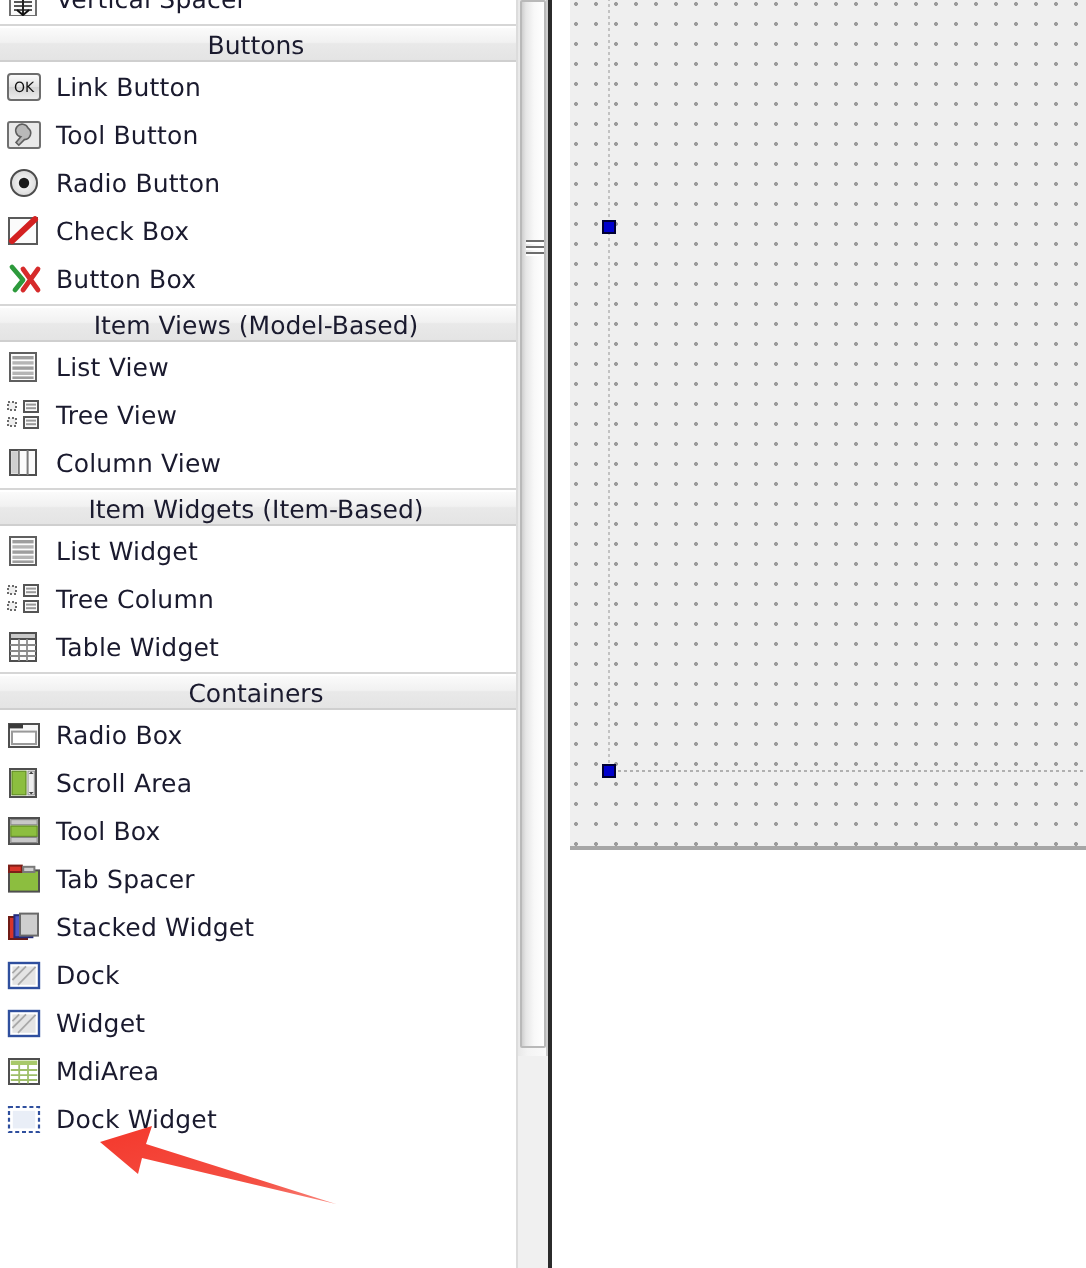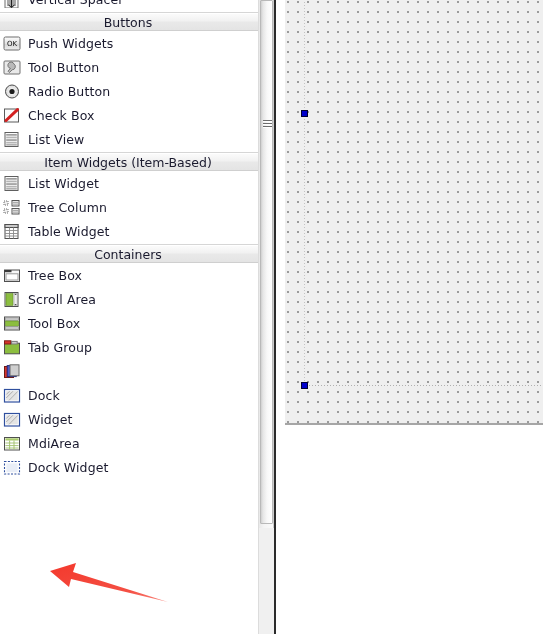--- a/index.html
+++ b/index.html
@@ -234,21 +234,21 @@
                 <linearGradient id="g_pb" x1="0" y1="0" x2="0" y2="1">
           <stop offset="0%" stop-color="#fdfdfd"></stop>
                   <stop offset="50%" stop-color="#e2e2e2"></stop>
           <stop offset="51%" stop-color="#d3d3d3"></stop>
                   <stop offset="100%" stop-color="#eeeeee"></stop>
         </linearGradient>
               </defs>
         <text x="9" y="11" font-size="7" text-anchor="middle" fill="#111" font-family="DejaVu Sans, sans-serif">OK</text>
             </svg>
           </span>
-          <span class="label">Push Widgets</span>
+          <span class="label">Link Button</span>
         </div>
         <div class="wb-row">
           <span class="ico">
             <svg width="18" height="17" viewBox="0 0 18 17">
               <rect x="1" y="2" width="16" height="13" rx="1" fill="#e9e9e9" stroke="#707070"></rect>
         <path d="M11 5 a3.2 3.2 0 1 0 -3.6 4.4 L5 12.2 l1.4 1.4 L9.2 10.8 A3.2 3.2 0 0 0 11 5 z" fill="#b9b9b9" stroke="#5e5e5e" stroke-width="0.8"></path>
             </svg>
           </span>
           <span class="label">Tool Button</span>
         </div>
@@ -272,57 +272,92 @@
             <svg width="18" height="17" viewBox="0 0 18 17">
               <rect x="1.5" y="2" width="14" height="13" fill="#fbfbfb" stroke="#5a5a5a"></rect>
         <path d="M3 13.5 L14.5 2.6" stroke="#d32020" stroke-width="3" stroke-linecap="round"></path>
             </svg>
           </span>
           <span class="label">Check Box</span>
         </div>
         <div class="wb-row">
           <span class="ico">
             <svg width="18" height="17" viewBox="0 0 18 17">
+              <path d="M3 2.5 L8.5 9 L4.5 14" fill="none" stroke="#2d9a3c" stroke-width="2.4" stroke-linecap="round" stroke-linejoin="round"></path>
+        <path d="M8.5 3.5 L16 14 M16 3.5 L8.5 14" stroke="#d62b2b" stroke-width="2.4" stroke-linecap="round"></path>
+            </svg>
+          </span>
+          <span class="label">Button Box</span>
+        </div>
+        <div class="section-header">Item Views (Model-Based)</div>
+        <div class="wb-row">
+          <span class="ico">
+            <svg width="18" height="17" viewBox="0 0 18 17">
               <rect x="2" y="1.5" width="13" height="14" fill="#fcfcfc" stroke="#5f5f5f"></rect>
         <rect x="3.2" y="3" width="10.6" height="1.7" fill="#9e9e9e"></rect>
         <rect x="3.2" y="5.6" width="10.6" height="1.7" fill="#b5b5b5"></rect>
         <rect x="3.2" y="8.2" width="10.6" height="1.7" fill="#9e9e9e"></rect>
         <rect x="3.2" y="10.8" width="10.6" height="1.7" fill="#b5b5b5"></rect>
         <rect x="3.2" y="13.2" width="10.6" height="1.3" fill="#9e9e9e"></rect>
             </svg>
           </span>
           <span class="label">List View</span>
-        </div>
-        <div class="section-header">Item Widgets (Item-Based)</div>
-        <div class="wb-row">
-          <span class="ico">
-            <svg width="18" height="17" viewBox="0 0 18 17">
-              <rect x="2" y="1.5" width="13" height="14" fill="#fcfcfc" stroke="#5f5f5f"></rect>
-        <rect x="3.2" y="3" width="10.6" height="1.7" fill="#9e9e9e"></rect>
-        <rect x="3.2" y="5.6" width="10.6" height="1.7" fill="#b5b5b5"></rect>
-        <rect x="3.2" y="8.2" width="10.6" height="1.7" fill="#9e9e9e"></rect>
-        <rect x="3.2" y="10.8" width="10.6" height="1.7" fill="#b5b5b5"></rect>
-        <rect x="3.2" y="13.2" width="10.6" height="1.3" fill="#9e9e9e"></rect>
-            </svg>
-          </span>
-          <span class="label">List Widget</span>
         </div>
         <div class="wb-row">
           <span class="ico">
             <svg width="18" height="17" viewBox="0 0 18 17">
               <rect x="1" y="2" width="4" height="4" fill="#eee" stroke="#6a6a6a" stroke-dasharray="1 1"></rect>
         <rect x="9" y="1.5" width="7" height="5.5" fill="#fafafa" stroke="#555"></rect>
         <rect x="10" y="2.8" width="5" height="1" fill="#999"></rect>
         <rect x="10" y="4.6" width="5" height="1" fill="#999"></rect>
         <rect x="1" y="10" width="4" height="4" fill="#eee" stroke="#6a6a6a" stroke-dasharray="1 1"></rect>
         <rect x="9" y="9.5" width="7" height="5.5" fill="#fafafa" stroke="#555"></rect>
         <rect x="10" y="10.8" width="5" height="1" fill="#999"></rect>
         <rect x="10" y="12.6" width="5" height="1" fill="#999"></rect>
             </svg>
           </span>
+          <span class="label">Tree View</span>
+        </div>
+        <div class="wb-row">
+          <span class="ico">
+            <svg width="18" height="17" viewBox="0 0 18 17">
+              <rect x="2" y="2" width="13" height="12.5" fill="#fbfbfb" stroke="#4f4f4f"></rect>
+        <path d="M6.4 2v12.5M10.8 2v12.5" stroke="#7b7b7b"></path>
+        <rect x="2.6" y="2.6" width="3.2" height="11.2" fill="#cfcfcf"></rect>
+            </svg>
+          </span>
+          <span class="label">Column View</span>
+        </div>
+        <div class="section-header">Item Widgets (Item-Based)</div>
+        <div class="wb-row">
+          <span class="ico">
+            <svg width="18" height="17" viewBox="0 0 18 17">
+              <rect x="2" y="1.5" width="13" height="14" fill="#fcfcfc" stroke="#5f5f5f"></rect>
+        <rect x="3.2" y="3" width="10.6" height="1.7" fill="#9e9e9e"></rect>
+        <rect x="3.2" y="5.6" width="10.6" height="1.7" fill="#b5b5b5"></rect>
+        <rect x="3.2" y="8.2" width="10.6" height="1.7" fill="#9e9e9e"></rect>
+        <rect x="3.2" y="10.8" width="10.6" height="1.7" fill="#b5b5b5"></rect>
+        <rect x="3.2" y="13.2" width="10.6" height="1.3" fill="#9e9e9e"></rect>
+            </svg>
+          </span>
+          <span class="label">List Widget</span>
+        </div>
+        <div class="wb-row">
+          <span class="ico">
+            <svg width="18" height="17" viewBox="0 0 18 17">
+              <rect x="1" y="2" width="4" height="4" fill="#eee" stroke="#6a6a6a" stroke-dasharray="1 1"></rect>
+        <rect x="9" y="1.5" width="7" height="5.5" fill="#fafafa" stroke="#555"></rect>
+        <rect x="10" y="2.8" width="5" height="1" fill="#999"></rect>
+        <rect x="10" y="4.6" width="5" height="1" fill="#999"></rect>
+        <rect x="1" y="10" width="4" height="4" fill="#eee" stroke="#6a6a6a" stroke-dasharray="1 1"></rect>
+        <rect x="9" y="9.5" width="7" height="5.5" fill="#fafafa" stroke="#555"></rect>
+        <rect x="10" y="10.8" width="5" height="1" fill="#999"></rect>
+        <rect x="10" y="12.6" width="5" height="1" fill="#999"></rect>
+            </svg>
+          </span>
           <span class="label">Tree Column</span>
         </div>
         <div class="wb-row">
           <span class="ico">
             <svg width="18" height="17" viewBox="0 0 18 17">
               <rect x="2" y="1.5" width="13" height="14" fill="#fdfdfd" stroke="#4f4f4f"></rect>
         <rect x="2" y="1.5" width="13" height="3" fill="#c9c9c9" stroke="#4f4f4f"></rect>
         <path d="M2 7.5h13M2 10.5h13M2 13h13M6.5 4.5v11M10.5 4.5v11" stroke="#8a8a8a" stroke-width="0.9"></path>
             </svg>
           </span>
@@ -330,21 +365,21 @@
         </div>
         <div class="section-header">Containers</div>
         <div class="wb-row">
           <span class="ico">
             <svg width="18" height="17" viewBox="0 0 18 17">
               <rect x="1.5" y="3" width="15" height="11.5" fill="#f7f7f7" stroke="#4f4f4f"></rect>
         <rect x="1.5" y="3" width="7" height="2.2" fill="#3a3a3a"></rect>
         <rect x="3" y="6.8" width="12" height="6.2" fill="#ffffff" stroke="#9a9a9a"></rect>
             </svg>
           </span>
-          <span class="label">Tree Box</span>
+          <span class="label">Radio Box</span>
         </div>
         <div class="wb-row">
           <span class="ico">
             <svg width="18" height="17" viewBox="0 0 18 17">
               <rect x="2" y="1.5" width="13" height="14" fill="#fdfdfd" stroke="#4f4f4f"></rect>
         <rect x="3" y="2.6" width="7" height="11.8" fill="#8cbe3f" stroke="#5f8a22" stroke-width="0.6"></rect>
         <rect x="11" y="2.6" width="3.2" height="11.8" fill="#eeeeee" stroke="#9a9a9a" stroke-width="0.6"></rect>
         <path d="M11.4 4 l1.2 -1.2 l1.2 1.2z" fill="#444"></path>
         <path d="M11.4 13 l1.2 1.2 l1.2 -1.2z" fill="#444"></path>
             </svg>
@@ -363,30 +398,31 @@
           <span class="label">Tool Box</span>
         </div>
         <div class="wb-row">
           <span class="ico">
             <svg width="18" height="17" viewBox="0 0 18 17">
               <rect x="1.5" y="4.2" width="15" height="10.6" fill="#8cbe3f" stroke="#4f4f4f"></rect>
         <rect x="1.5" y="1.8" width="6.4" height="3.2" fill="#d8352a" stroke="#7d1f18"></rect>
         <rect x="8.6" y="2.4" width="5.6" height="2.6" fill="#cfcfcf" stroke="#7a7a7a"></rect>
             </svg>
           </span>
-          <span class="label">Tab Group</span>
+          <span class="label">Tab Spacer</span>
         </div>
         <div class="wb-row">
           <span class="ico">
             <svg width="18" height="17" viewBox="0 0 18 17">
               <rect x="1.5" y="3.5" width="9" height="11" fill="#d8352a" stroke="#6f1b15"></rect>
         <rect x="4.2" y="2.6" width="9" height="11" fill="#4d58c8" stroke="#232b7a"></rect>
         <rect x="7" y="1.8" width="9" height="11" fill="#cfcfcf" stroke="#6a6a6a"></rect>
             </svg>
           </span>
+          <span class="label">Stacked Widget</span>
         </div>
         <div class="wb-row">
           <span class="ico">
             <svg width="18" height="17" viewBox="0 0 18 17">
               <rect x="1.5" y="2.5" width="15" height="12.5" fill="#ffffff" stroke="#2f4f9e" stroke-width="1.2"></rect>
         <rect x="3.2" y="4.2" width="11.6" height="9.2" fill="#e4e4e4"></rect>
         <path d="M3.2 11 L10 4.2 M6 13.4 L14.8 4.4 M3.2 7.6 L6.6 4.2" stroke="#a9a9a9" stroke-width="0.9"></path>
             </svg>
           </span>
           <span class="label">Dock</span>

